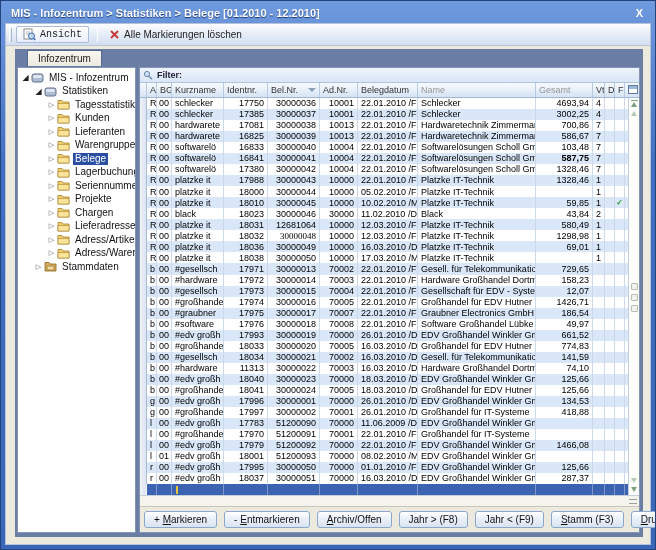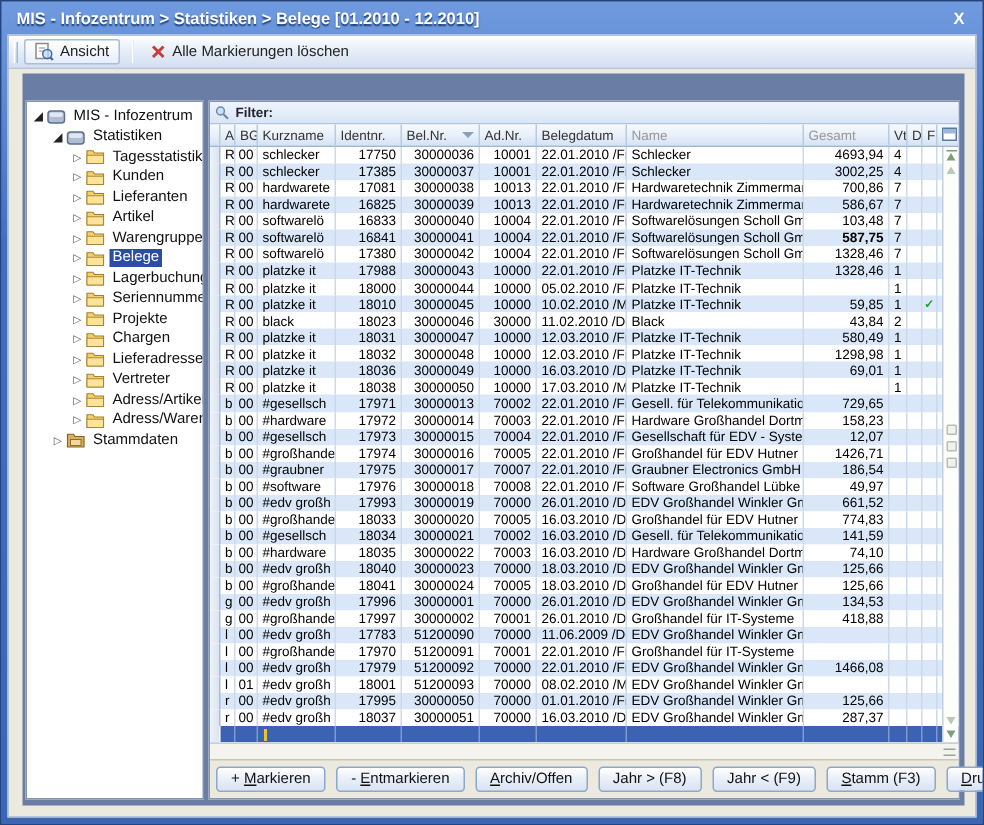--- a/index.html
+++ b/index.html
@@ -13,21 +13,21 @@
          white-space:nowrap;overflow:hidden;}
   .closex{color:#fff;font-size:11px;font-weight:bold;padding:0 8px;cursor:default;}
   
   .chrome{position:absolute;top:22px;left:4px;right:4px;bottom:4px;background:#ece9df;
           border:1px solid #b6c2d8;}
   .toolbar{position:absolute;top:0;left:0;right:0;height:22px;
            background:linear-gradient(#fdfeff,#e3ebf7 55%,#d2dff1);
            border-bottom:1px solid #b9c6da;display:flex;align-items:center;font-size:10px;color:#222;}
   .grip{width:3px;height:14px;margin:0 4px 0 3px;border-left:1px solid #fff;border-right:1px solid #a8b8cc;}
   .tbtn{display:flex;align-items:center;gap:4px;padding:2px 6px;border:1px solid #aabdd6;border-radius:2px;
-        background:linear-gradient(#ffffff,#e7eefb);margin-right:3px;height:17px;}
+        background:linear-gradient(#ffffff,#e7eefb);margin-right:3px;height:17px;font-family:Liberation Mono, monospace;}
   .tsep{width:1px;height:15px;background:#aebdd2;margin:0 5px;border-right:1px solid #fff;}
   .tflat{display:flex;align-items:center;gap:4px;padding:2px 6px;height:17px;}
   
   .page{position:absolute;top:25px;left:9px;right:7px;bottom:7px;background:#6a7da4;}
   .tabstrip{position:absolute;top:0;left:0;right:0;height:17px;}
   .tab{position:absolute;left:12px;bottom:0;padding:2px 10px 2px 10px;font-size:10px;color:#222;
        background:linear-gradient(#f8f6ee,#eceadf);border:1px solid #55688e;border-bottom:none;
        border-radius:2px 2px 0 0;}
   
   .treepanel{position:absolute;left:2px;top:18px;width:119px;bottom:4px;background:#fff;
@@ -119,20 +119,23 @@
           <svg width="11" height="11" viewBox="0 0 11 11">
             <line x1="2" y1="2" x2="9" y2="9" stroke="#c43c3c" stroke-width="2"></line>
             <line x1="9" y1="2" x2="2" y2="9" stroke="#c43c3c" stroke-width="2"></line>
           </svg>
         </span>
         <span>Alle Markierungen löschen</span>
       </div>
     </div>
 
     <div class="page">
+      <div class="tabstrip">
+        <div class="tab">Infozentrum</div>
+      </div>
 
       <div class="treepanel">
         <div class="tree" id="tree">
             <div class="titem" style="padding-left: 3px;">
               <span class="tglyph exp">◢</span>
               <span class="ticon">
                 <svg width="13" height="11" viewBox="0 0 13 11">
                   <rect x="1" y="2" width="11" height="8" rx="2" fill="#aebdd4" stroke="#5e7089"></rect>
                   <rect x="2" y="3" width="9" height="3" rx="1.5" fill="#dfe8f2"></rect>
                 </svg>
@@ -180,30 +183,20 @@
               <span class="tlabel">Lieferanten</span>
             </div>
             <div class="titem" style="padding-left: 29px;">
               <span class="tglyph">▷</span>
               <span class="ticon">
                 <svg width="13" height="11" viewBox="0 0 13 11">
                   <path d="M1 3 L1 10 L12 10 L12 3 L6 3 L5 1.5 L1 1.5 Z" fill="#f2d06e" stroke="#a8802a" stroke-width="0.8"></path>
                   <path d="M1 4.5 L12 4.5 L12 10 L1 10 Z" fill="#fbe49a" stroke="#a8802a" stroke-width="0.6"></path>
                 </svg>
               </span>
-              <span class="tlabel">Artikel</span>
-            </div>
-            <div class="titem" style="padding-left: 29px;">
-              <span class="tglyph">▷</span>
-              <span class="ticon">
-                <svg width="13" height="11" viewBox="0 0 13 11">
-                  <path d="M1 3 L1 10 L12 10 L12 3 L6 3 L5 1.5 L1 1.5 Z" fill="#f2d06e" stroke="#a8802a" stroke-width="0.8"></path>
-                  <path d="M1 4.5 L12 4.5 L12 10 L1 10 Z" fill="#fbe49a" stroke="#a8802a" stroke-width="0.6"></path>
-                </svg>
-              </span>
               <span class="tlabel">Warengruppen</span>
             </div>
             <div class="titem sel" style="padding-left: 29px;">
               <span class="tglyph">▷</span>
               <span class="ticon">
                 <svg width="13" height="11" viewBox="0 0 13 11">
                   <path d="M1 3 L1 10 L12 10 L12 3 L6 3 L5 1.5 L1 1.5 Z" fill="#f2d06e" stroke="#a8802a" stroke-width="0.8"></path>
                   <path d="M1 4.5 L12 4.5 L12 10 L1 10 Z" fill="#fbe49a" stroke="#a8802a" stroke-width="0.6"></path>
                 </svg>
               </span>
@@ -251,30 +244,20 @@
             </div>
             <div class="titem" style="padding-left: 29px;">
               <span class="tglyph">▷</span>
               <span class="ticon">
                 <svg width="13" height="11" viewBox="0 0 13 11">
                   <path d="M1 3 L1 10 L12 10 L12 3 L6 3 L5 1.5 L1 1.5 Z" fill="#f2d06e" stroke="#a8802a" stroke-width="0.8"></path>
                   <path d="M1 4.5 L12 4.5 L12 10 L1 10 Z" fill="#fbe49a" stroke="#a8802a" stroke-width="0.6"></path>
                 </svg>
               </span>
               <span class="tlabel">Lieferadressen</span>
-            </div>
-            <div class="titem" style="padding-left: 29px;">
-              <span class="tglyph">▷</span>
-              <span class="ticon">
-                <svg width="13" height="11" viewBox="0 0 13 11">
-                  <path d="M1 3 L1 10 L12 10 L12 3 L6 3 L5 1.5 L1 1.5 Z" fill="#f2d06e" stroke="#a8802a" stroke-width="0.8"></path>
-                  <path d="M1 4.5 L12 4.5 L12 10 L1 10 Z" fill="#fbe49a" stroke="#a8802a" stroke-width="0.6"></path>
-                </svg>
-              </span>
-              <span class="tlabel">Vertreter</span>
             </div>
             <div class="titem" style="padding-left: 29px;">
               <span class="tglyph">▷</span>
               <span class="ticon">
                 <svg width="13" height="11" viewBox="0 0 13 11">
                   <path d="M1 3 L1 10 L12 10 L12 3 L6 3 L5 1.5 L1 1.5 Z" fill="#f2d06e" stroke="#a8802a" stroke-width="0.8"></path>
                   <path d="M1 4.5 L12 4.5 L12 10 L1 10 Z" fill="#fbe49a" stroke="#a8802a" stroke-width="0.6"></path>
                 </svg>
               </span>
               <span class="tlabel">Adress/Artikel</span>
@@ -498,36 +481,36 @@
                 <div class="cell c" style="width: 12px;">2</div>
                 <div class="cell c" style="width: 10px;"></div>
                 <div class="cell c" style="width: 10px;"></div>
               </div>
               <div class="row alt">
                 <div class="cell ind" style="width: 6px;"></div>
                 <div class="cell " style="width: 10px;">R</div>
                 <div class="cell c" style="width: 15px;">00</div>
                 <div class="cell " style="width: 52px;">platzke it</div>
                 <div class="cell r" style="width: 44px;">18031</div>
-                <div class="cell r" style="width: 52px;">30000047</div>
+                <div class="cell r" style="width: 52px;">12681064</div>
                 <div class="cell r" style="width: 38px;">10000</div>
                 <div class="cell " style="width: 60px;">12.03.2010 /Fr</div>
                 <div class="cell " style="width: 118px;">Platzke IT-Technik</div>
                 <div class="cell r" style="width: 57px;">580,49</div>
                 <div class="cell c" style="width: 12px;">1</div>
                 <div class="cell c" style="width: 10px;"></div>
                 <div class="cell c" style="width: 10px;"></div>
               </div>
               <div class="row">
                 <div class="cell ind" style="width: 6px;"></div>
                 <div class="cell " style="width: 10px;">R</div>
                 <div class="cell c" style="width: 15px;">00</div>
                 <div class="cell " style="width: 52px;">platzke it</div>
                 <div class="cell r" style="width: 44px;">18032</div>
-                <div class="cell r" style="width: 52px;">30000048</div>
+                <div class="cell r" style="width: 52px; font-family: Liberation Serif, serif;">30000048</div>
                 <div class="cell r" style="width: 38px;">10000</div>
                 <div class="cell " style="width: 60px;">12.03.2010 /Fr</div>
                 <div class="cell " style="width: 118px;">Platzke IT-Technik</div>
                 <div class="cell r" style="width: 57px;">1298,98</div>
                 <div class="cell c" style="width: 12px;">1</div>
                 <div class="cell c" style="width: 10px;"></div>
                 <div class="cell c" style="width: 10px;"></div>
               </div>
               <div class="row alt">
                 <div class="cell ind" style="width: 6px;"></div>
@@ -692,21 +675,21 @@
                 <div class="cell r" style="width: 57px;">141,59</div>
                 <div class="cell c" style="width: 12px;"></div>
                 <div class="cell c" style="width: 10px;"></div>
                 <div class="cell c" style="width: 10px;"></div>
               </div>
               <div class="row">
                 <div class="cell ind" style="width: 6px;"></div>
                 <div class="cell " style="width: 10px;">b</div>
                 <div class="cell c" style="width: 15px;">00</div>
                 <div class="cell " style="width: 52px;">#hardware</div>
-                <div class="cell r" style="width: 44px;">18035</div>
+                <div class="cell r" style="width: 44px;">11313</div>
                 <div class="cell r" style="width: 52px;">30000022</div>
                 <div class="cell r" style="width: 38px;">70003</div>
                 <div class="cell " style="width: 60px;">16.03.2010 /Di</div>
                 <div class="cell " style="width: 118px;">Hardware Großhandel Dortmund</div>
                 <div class="cell r" style="width: 57px;">74,10</div>
                 <div class="cell c" style="width: 12px;"></div>
                 <div class="cell c" style="width: 10px;"></div>
                 <div class="cell c" style="width: 10px;"></div>
               </div>
               <div class="row alt">

